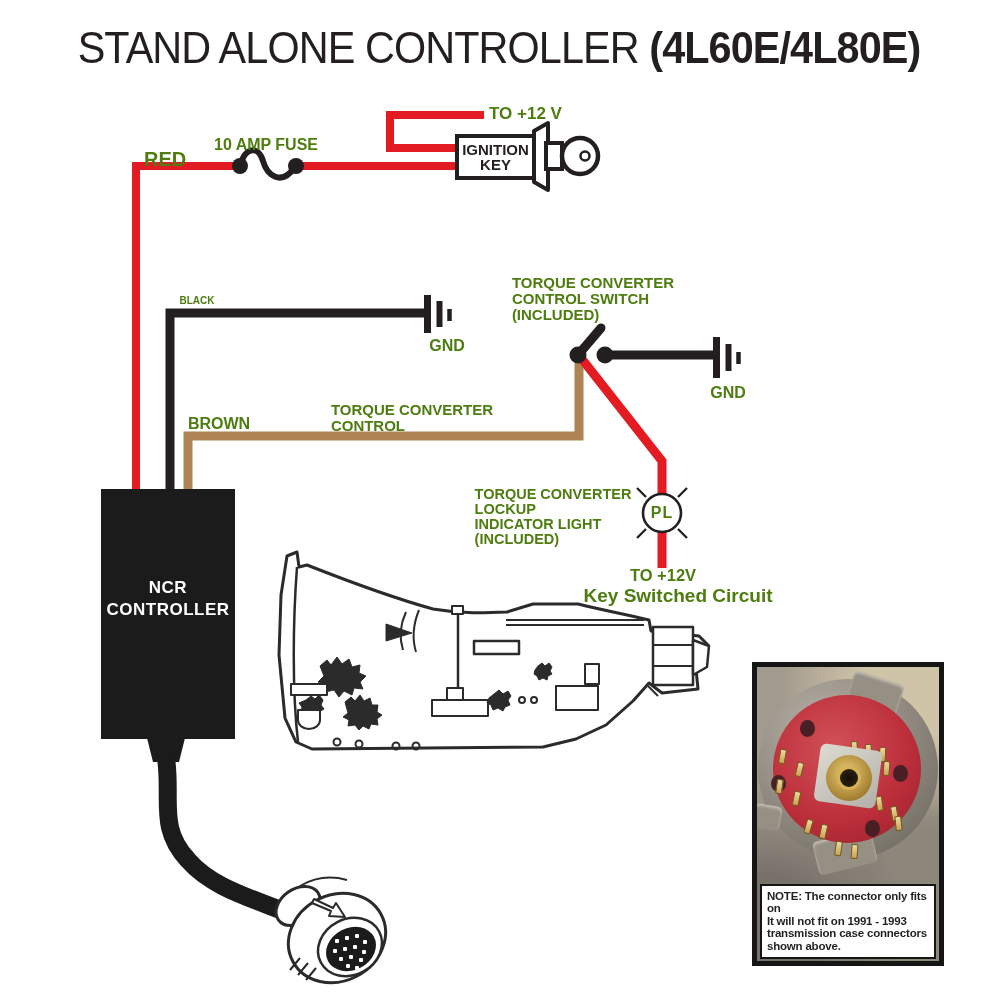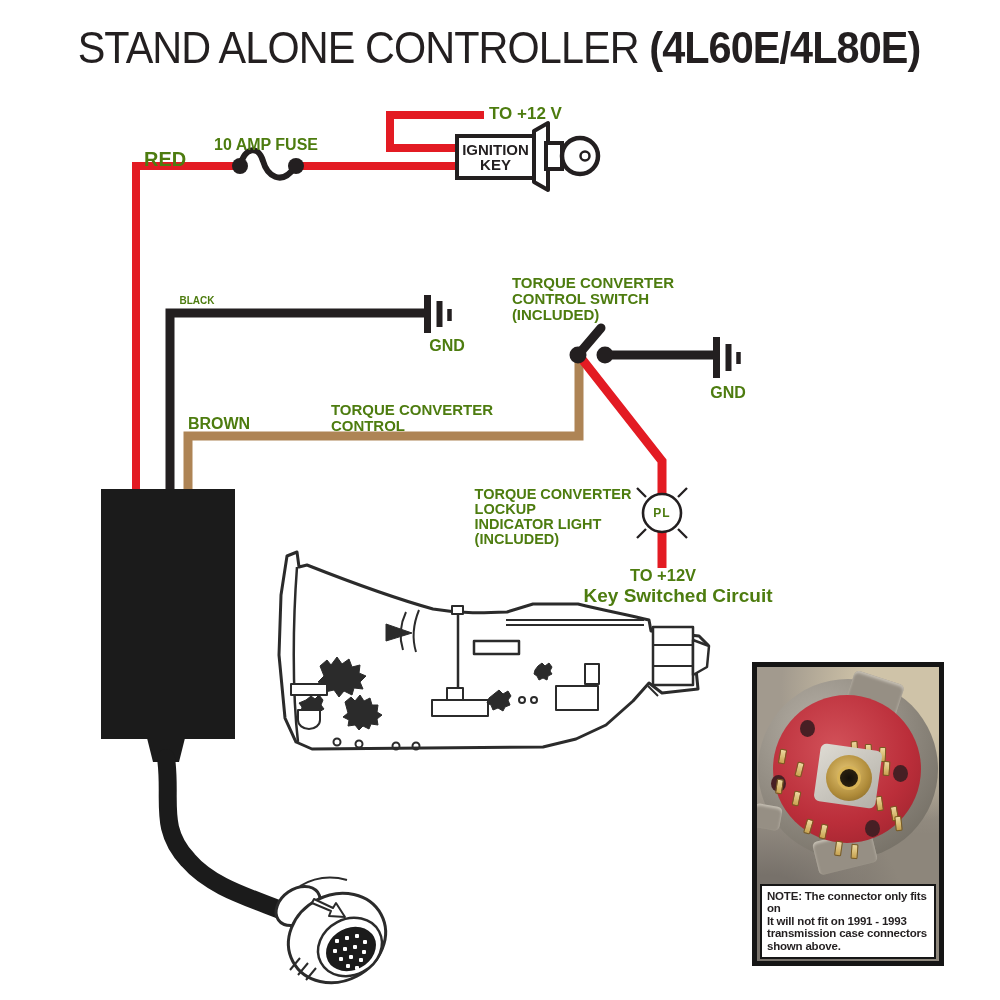--- a/index.html
+++ b/index.html
@@ -213,26 +213,30 @@
     <div>CONTROL</div>
   </div>
 
   <div class="lbl c" style="left:553px;top:487px;font-size:14.5px;line-height:15px">
     <div>TORQUE CONVERTER</div>
     <div>LOCKUP</div>
     <div>INDICATOR LIGHT</div>
     <div>(INCLUDED)</div>
   </div>
 
-  <div class="lbl" style="left:662px;top:513px;transform:translate(-50%,-50%);font-size:12px;letter-spacing:1px">PL</div>
+  <div class="lbl" style="left:662px;top:513px;transform:translate(-50%,-50%);font-size:16px;letter-spacing:1px">PL</div>
 
   <div class="lbl c" style="left:663px;top:566px;font-size:16.5px">TO +12V</div>
 
   <div class="lbl c" style="left:678px;top:585px;font-size:19px;font-weight:700">Key Switched Circuit</div>
 
+  <div class="ncr">
+    <div>NCR</div>
+    <div>CONTROLLER</div>
+  </div>
 
 
   <div class="inset">
     <div class="photo">
       <div class="ring"></div>
       <div class="tab" style="left:92px;top:10px;width:52px;height:34px;transform:rotate(18deg)"></div>
       <div class="tab" style="left:58px;top:168px;width:60px;height:34px;transform:rotate(-14deg)"></div>
       <div class="tab" style="left:-4px;top:138px;width:28px;height:24px;transform:rotate(10deg)"></div>
       <div class="redface"></div>
       <div class="hole" style="left:43px;top:53px"></div>

